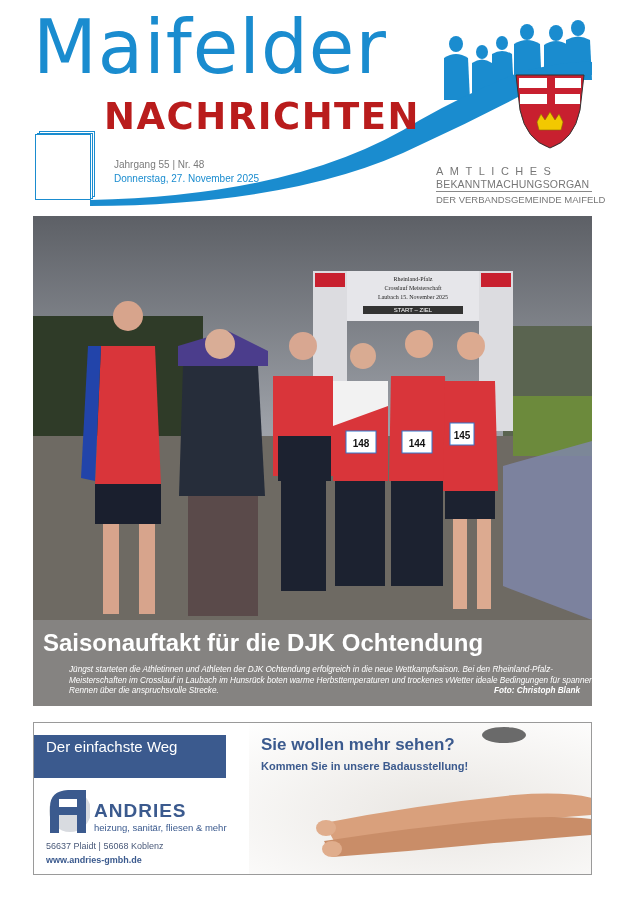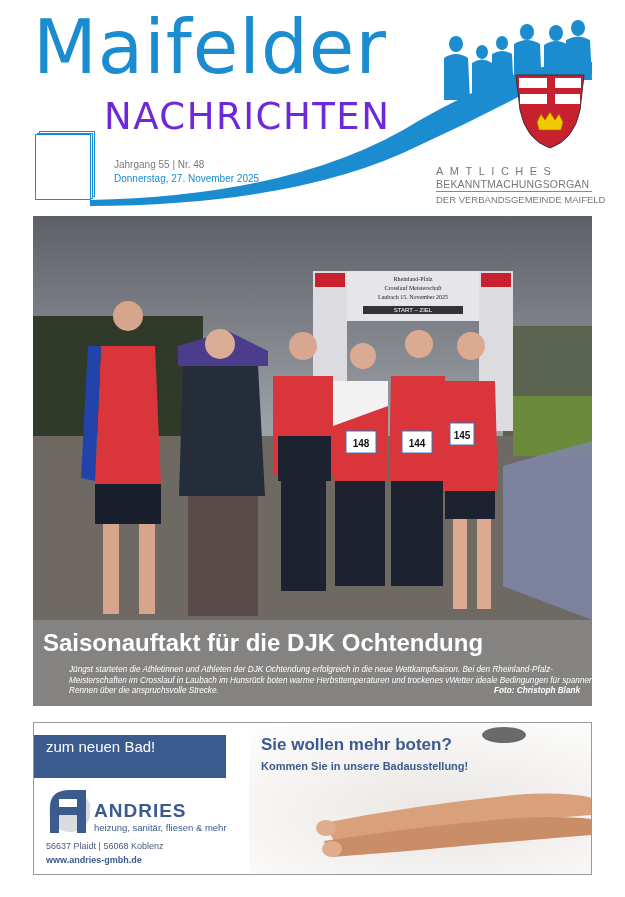--- a/index.html
+++ b/index.html
@@ -1,21 +1,21 @@
 <!DOCTYPE html>
 <html><head>
 <meta charset="utf-8">
 <style>
   * { box-sizing: border-box; margin: 0; padding: 0; }
   body { width: 625px; height: 897px; background: #ffffff; font-family: "Liberation Sans", sans-serif; position: relative; overflow: hidden; }
 
   
   .masthead { position: absolute; left: 0; top: 0; width: 618px; height: 212px; }
   .title-main { position: absolute; left: 33px; top: 10px; font-family: "DejaVu Sans", sans-serif; font-size: 74px; color: #1a8ccf; letter-spacing: 1px; line-height: 1; font-weight: normal; }
-  .title-sub { position: absolute; left: 104px; top: 98px; font-family: "DejaVu Sans", sans-serif; font-size: 37px; color: #6d28d9; letter-spacing: 1.5px; line-height: 1; font-weight: normal; }
+  .title-sub { position: absolute; left: 104px; top: 98px; font-family: "DejaVu Sans", sans-serif; font-size: 37px; color: #b91c1c; letter-spacing: 1.5px; line-height: 1; font-weight: bold; }
   .swoosh { position: absolute; left: 0; top: 0; }
   .wittich { position: absolute; left: 33px; top: 135px; width: 60px; height: 70px; }
   .wittich .page { position: absolute; width: 56px; height: 66px; border: 1px solid #1a8ccf; background: #fff; }
   .wittich .front { position: absolute; left: 0; top: 0; width: 56px; height: 66px; border: 2px solid #1a8ccf; background: #fff; text-align: center; }
   .wittich .wt { font-family: "Liberation Serif", serif; font-size: 10px; color: #1a8ccf; font-weight: bold; margin-top: 3px; letter-spacing: 0.3px; }
   .wittich .wm { font-family: "Liberation Serif", serif; font-size: 10px; color: #1a8ccf; font-weight: bold; letter-spacing: 0.5px; }
   .wittich .wlogo { width: 36px; height: 28px; margin: 2px auto 1px; background: #1a8ccf; position: relative; }
   .wittich .wlogo span { position: absolute; background: #fff; width: 3px; top: 3px; height: 18px; }
   .issue { position: absolute; left: 114px; top: 159px; font-size: 10px; color: #7a7a7a; }
   .date { position: absolute; left: 114px; top: 173px; font-size: 10px; color: #1a8ccf; }
@@ -182,26 +182,26 @@
           <stop offset="1" stop-color="#ffffff"></stop>
       </radialGradient>
     </defs>
     <rect width="380" height="151" fill="url(#foam)"></rect>
     <ellipse cx="290" cy="12" rx="22" ry="8" fill="#6a6a6a"></ellipse>
     <path d="M110 100 Q200 82 300 72 Q350 68 378 75 L378 92 Q330 95 280 102 Q200 110 120 118 Z" fill="#d9a07c"></path>
     <path d="M110 118 Q200 104 290 96 Q340 92 378 96 L378 112 Q330 116 280 120 Q200 128 118 134 Z" fill="#c98d68"></path>
     <ellipse cx="112" cy="105" rx="10" ry="8" fill="#e0ad8c"></ellipse>
     <ellipse cx="118" cy="126" rx="10" ry="8" fill="#e0ad8c"></ellipse>
   </svg>
-  <div class="ad-h2">Sie wollen mehr boten?</div>
+  <div class="ad-h2">Sie wollen mehr sehen?</div>
   <div class="ad-h3">Kommen Sie in unsere Badausstellung!</div>
 
   <div class="ad-left">
     <div class="ad-headbox">
-      <div>zum neuen Bad!</div>
+      <div>Der einfachste Weg</div>
     </div>
     <svg class="ad-logo" viewBox="0 0 44 46">
       <circle cx="24" cy="24" r="21" fill="#d8dbe0"></circle>
       <path d="M4 46 L4 20 Q4 4 22 3 L40 3 L40 46 L31 46 L31 28 L13 28 L13 46 Z" fill="#3b5a8e"></path>
       <rect x="13" y="12" width="18" height="8" fill="#fff"></rect>
     </svg>
     <div class="ad-brand">ANDRIES</div>
     <div class="ad-tag">heizung, sanitär, fliesen &amp; mehr</div>
     <div class="ad-addr">56637 Plaidt | 56068 Koblenz</div>
     <div class="ad-url">www.andries-gmbh.de</div>

